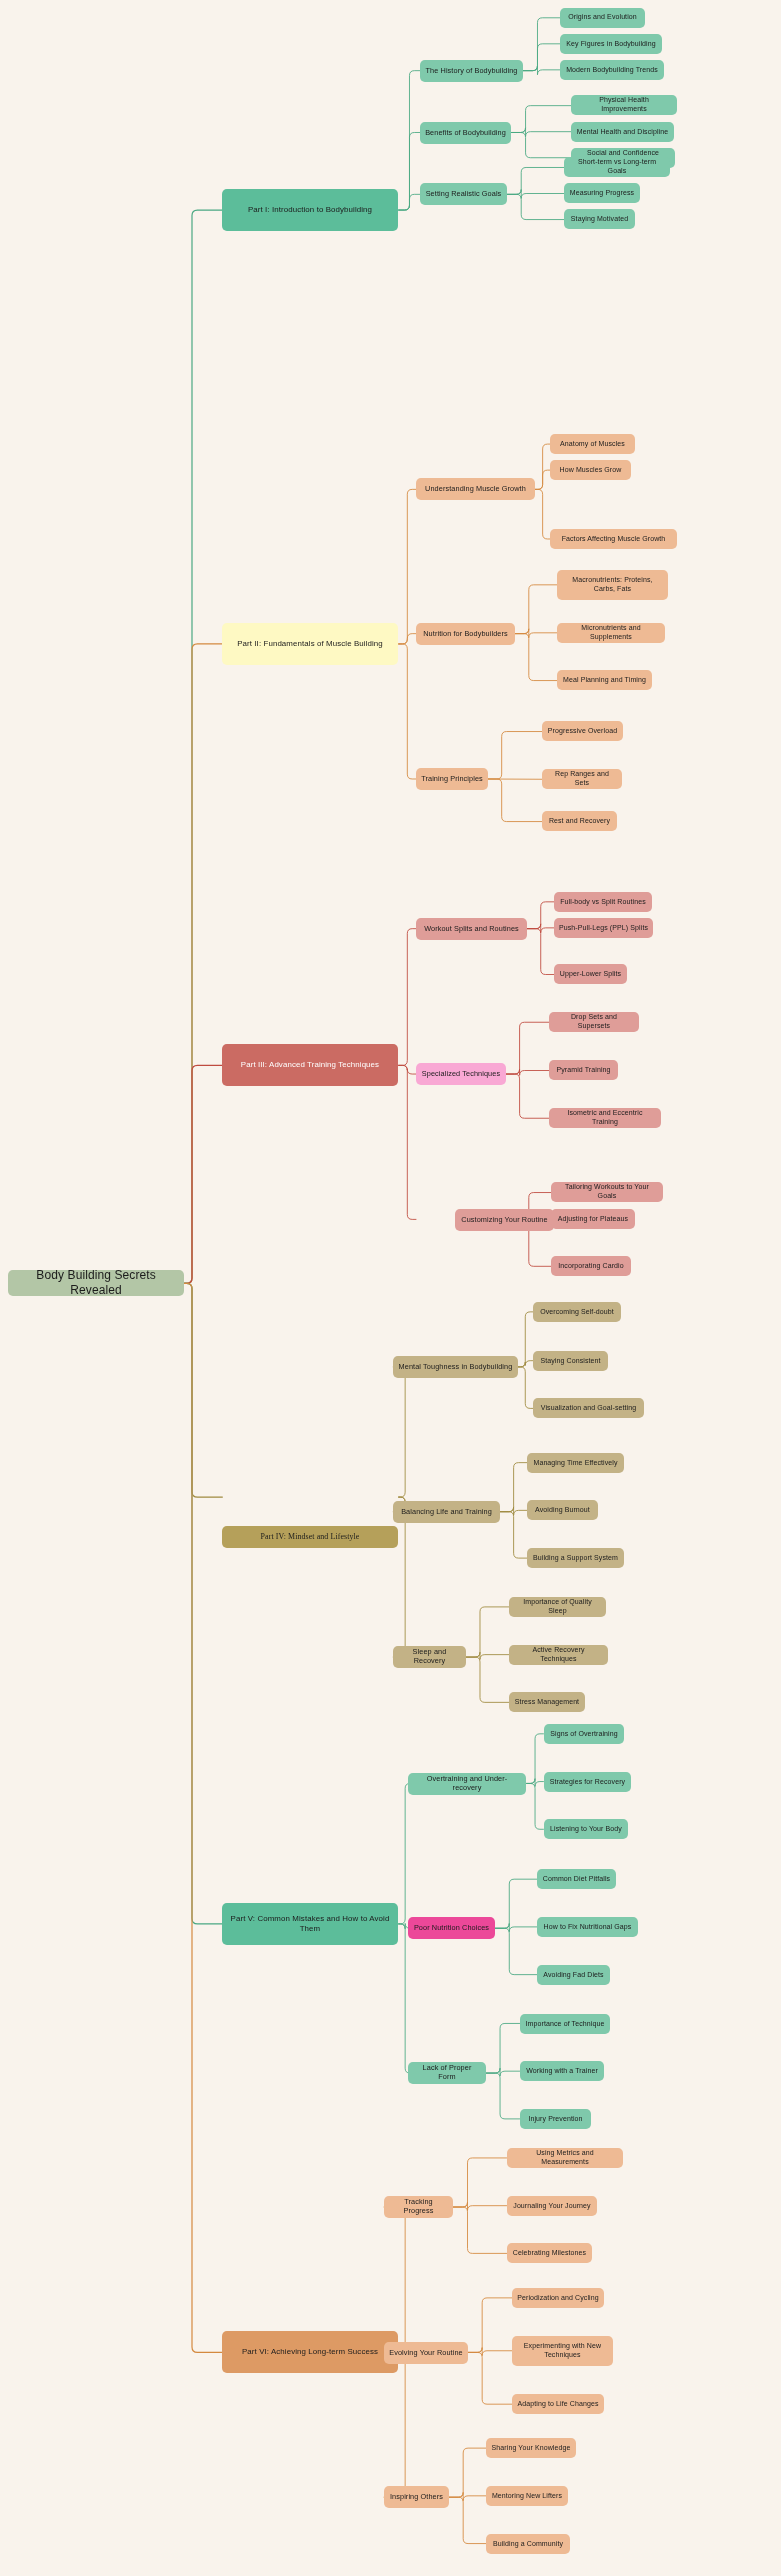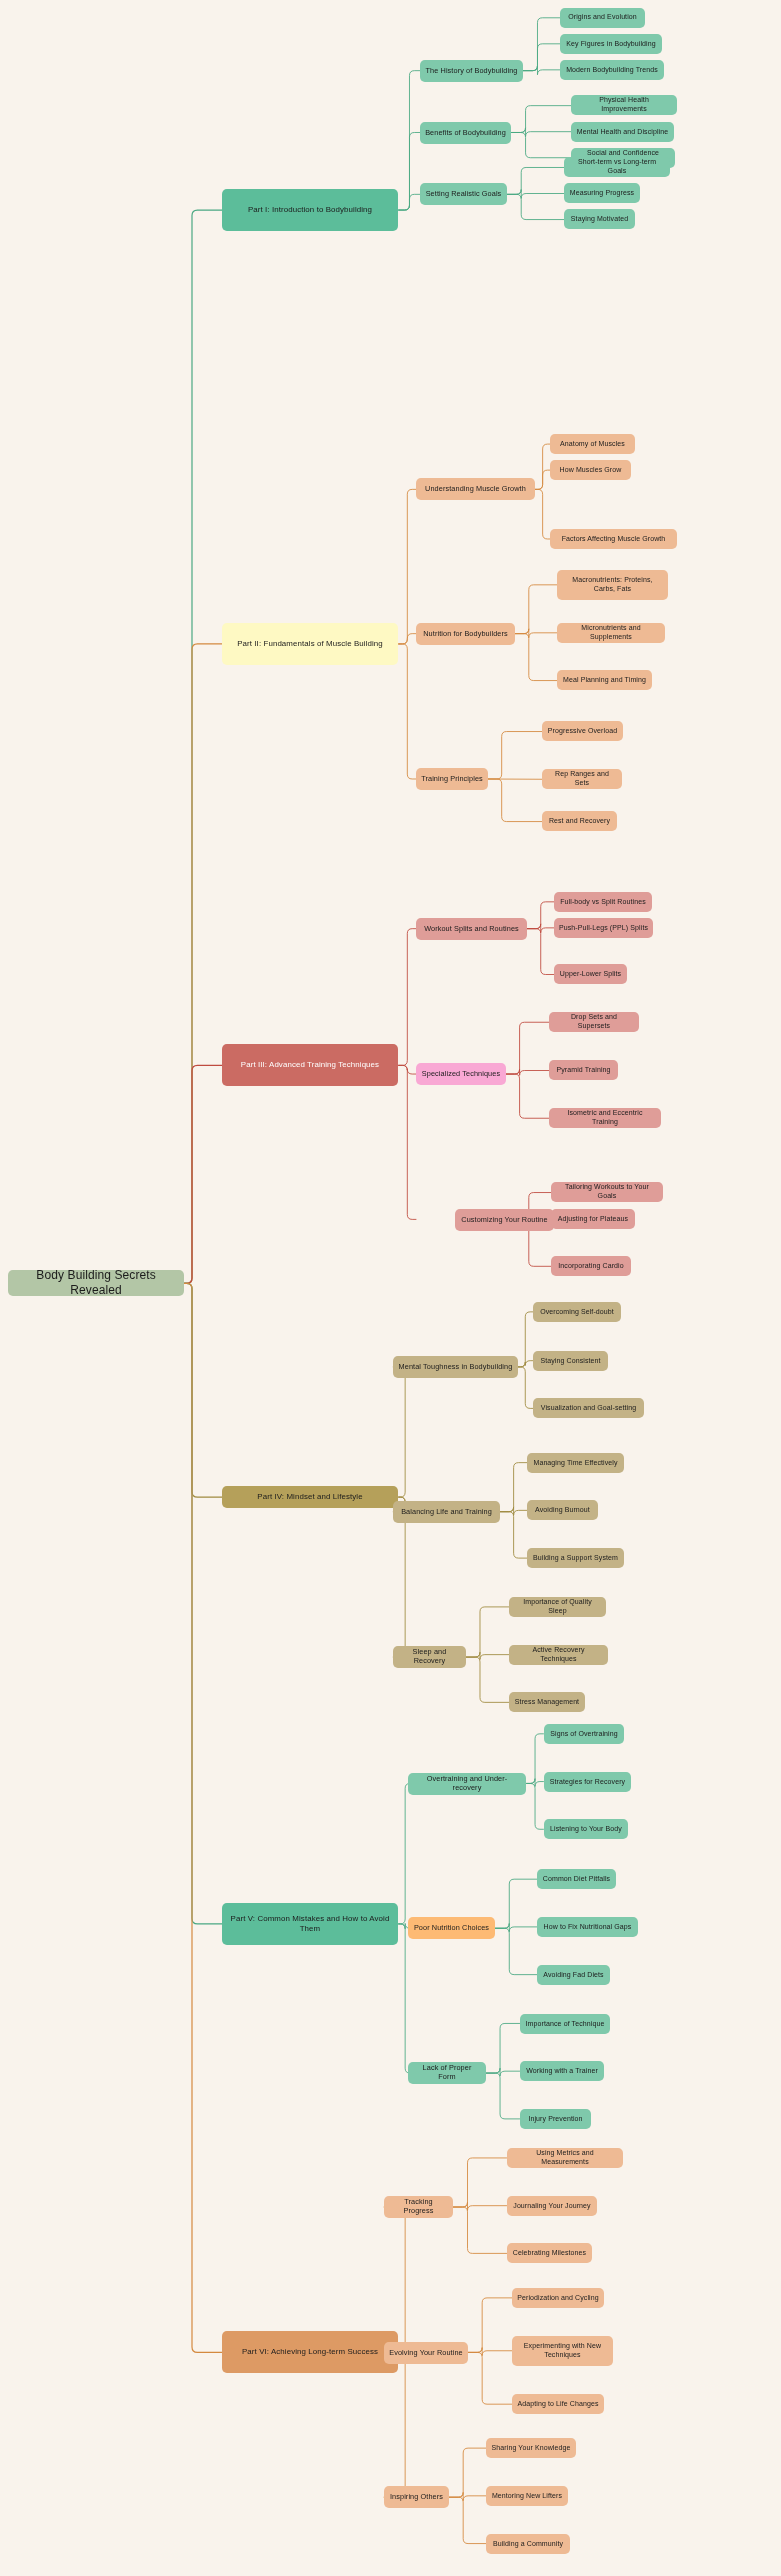--- a/index.html
+++ b/index.html
@@ -226,21 +226,21 @@
       </div>
       <div class="node lvl3" style="left: 551px; top: 1182px; width: 112px; height: 20px; background: rgb(223, 157, 152); color: rgb(28, 28, 28);">
         <span>Tailoring Workouts to Your Goals</span>
       </div>
       <div class="node lvl3" style="left: 551px; top: 1209px; width: 84px; height: 20px; background: rgb(223, 157, 152); color: rgb(28, 28, 28);">
         <span>Adjusting for Plateaus</span>
       </div>
       <div class="node lvl3" style="left: 551px; top: 1256px; width: 80px; height: 20px; background: rgb(223, 157, 152); color: rgb(28, 28, 28);">
         <span>Incorporating Cardio</span>
       </div>
-      <div class="node lvl1" style="left: 222px; top: 1486px; width: 176px; height: 22px; background: rgb(181, 160, 90); color: rgb(28, 28, 28);">
+      <div class="node lvl1" style="left: 222px; top: 1526px; width: 176px; height: 22px; background: rgb(181, 160, 90); color: rgb(28, 28, 28); font-family: Liberation Serif, serif;">
         <span>Part IV: Mindset and Lifestyle</span>
       </div>
       <div class="node lvl2" style="left: 393px; top: 1356px; width: 125px; height: 22px; background: rgb(195, 178, 134); color: rgb(28, 28, 28);">
         <span>Mental Toughness in Bodybuilding</span>
       </div>
       <div class="node lvl3" style="left: 533px; top: 1302px; width: 88px; height: 20px; background: rgb(195, 178, 134); color: rgb(28, 28, 28);">
         <span>Overcoming Self-doubt</span>
       </div>
       <div class="node lvl3" style="left: 533px; top: 1351px; width: 75px; height: 20px; background: rgb(195, 178, 134); color: rgb(28, 28, 28);">
         <span>Staying Consistent</span>
@@ -280,21 +280,21 @@
       </div>
       <div class="node lvl3" style="left: 544px; top: 1724px; width: 80px; height: 20px; background: rgb(127, 201, 171); color: rgb(28, 28, 28);">
         <span>Signs of Overtraining</span>
       </div>
       <div class="node lvl3" style="left: 544px; top: 1772px; width: 87px; height: 20px; background: rgb(127, 201, 171); color: rgb(28, 28, 28);">
         <span>Strategies for Recovery</span>
       </div>
       <div class="node lvl3" style="left: 544px; top: 1819px; width: 84px; height: 20px; background: rgb(127, 201, 171); color: rgb(28, 28, 28);">
         <span>Listening to Your Body</span>
       </div>
-      <div class="node lvl2" style="left: 408px; top: 1917px; width: 87px; height: 22px; background: #fdba74; color: rgb(28, 28, 28);">
+      <div class="node lvl2" style="left: 408px; top: 1917px; width: 87px; height: 22px; background: #ec4899; color: rgb(28, 28, 28);">
         <span>Poor Nutrition Choices</span>
       </div>
       <div class="node lvl3" style="left: 537px; top: 1869px; width: 79px; height: 20px; background: rgb(127, 201, 171); color: rgb(28, 28, 28);">
         <span>Common Diet Pitfalls</span>
       </div>
       <div class="node lvl3" style="left: 537px; top: 1917px; width: 101px; height: 20px; background: rgb(127, 201, 171); color: rgb(28, 28, 28);">
         <span>How to Fix Nutritional Gaps</span>
       </div>
       <div class="node lvl3" style="left: 537px; top: 1965px; width: 73px; height: 20px; background: rgb(127, 201, 171); color: rgb(28, 28, 28);">
         <span>Avoiding Fad Diets</span>

